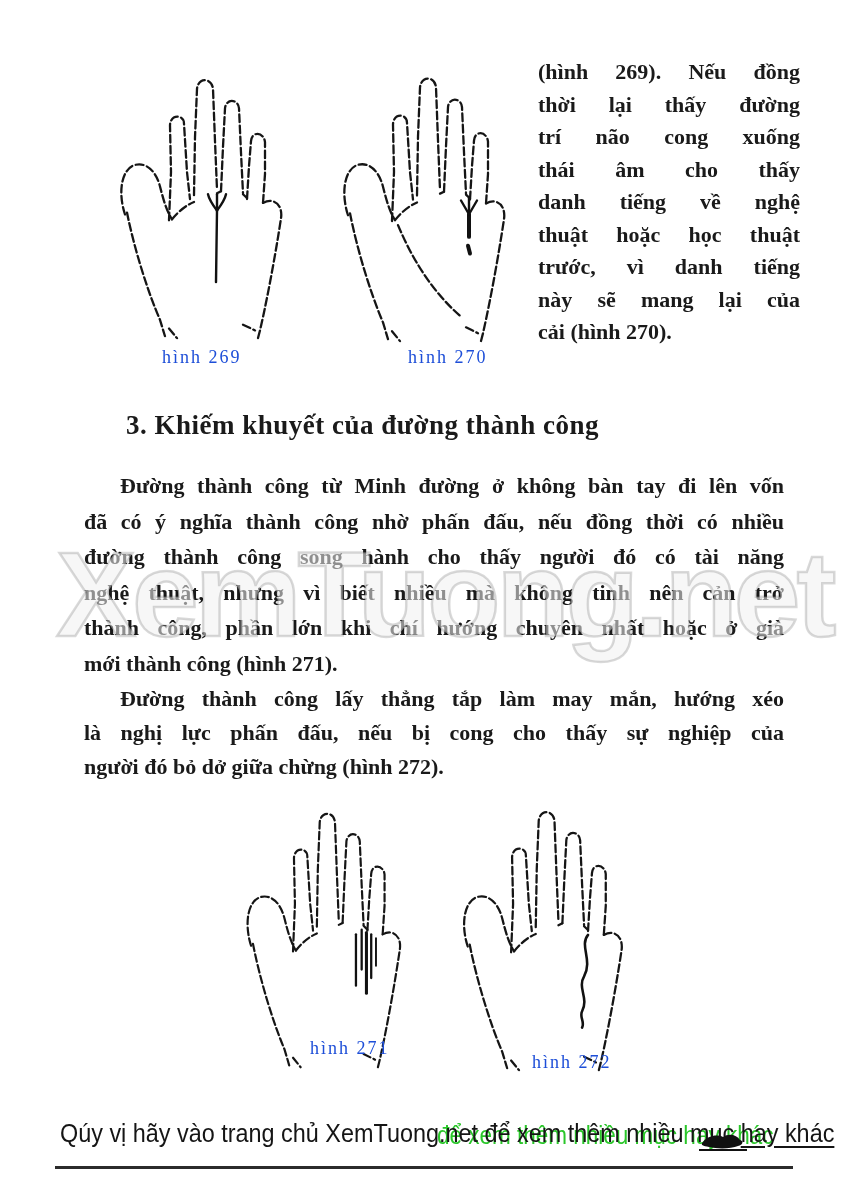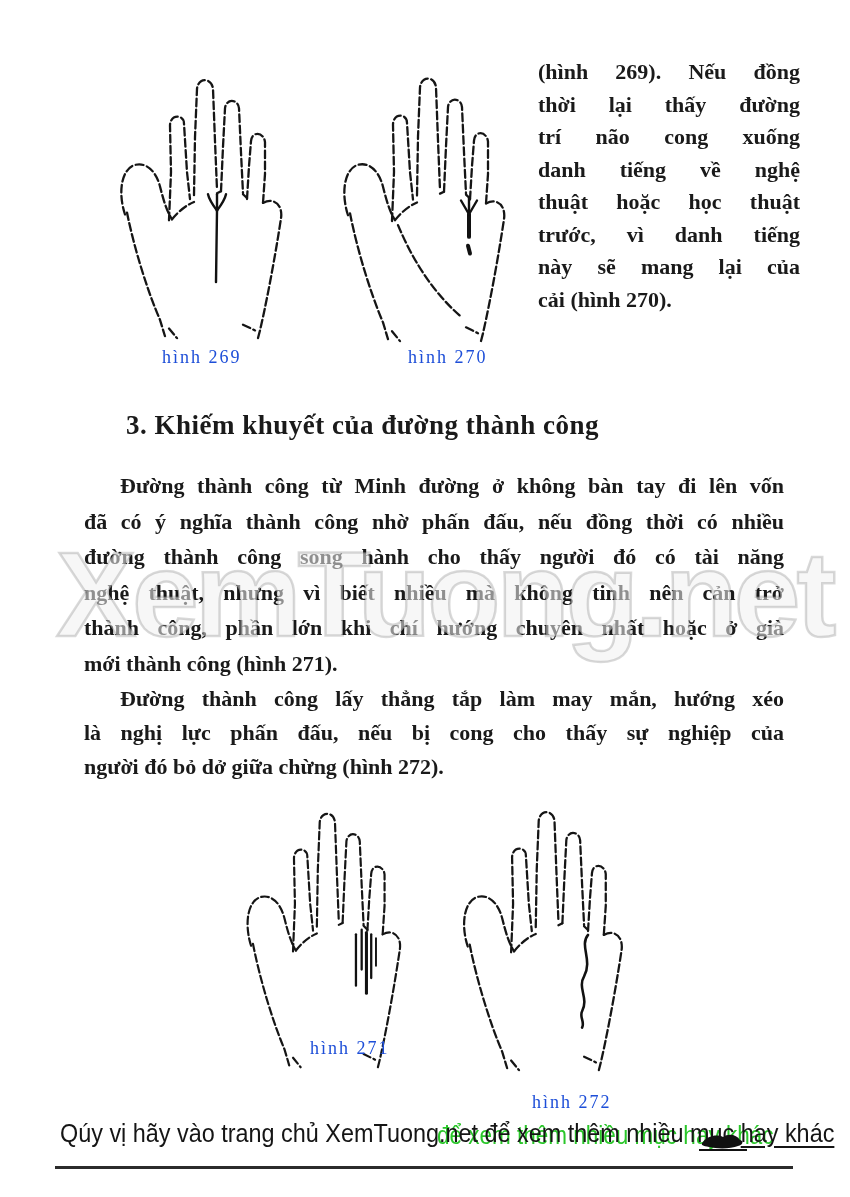--- a/index.html
+++ b/index.html
@@ -121,20 +121,21 @@
   </div>
 
   <div class="caption" style="left:162px;top:347px;">hình 269</div>
   <div class="caption" style="left:408px;top:347px;text-align:right;">hình 270</div>
 
   <div class="rcol">
 
   <div class="line">(hình 269). Nếu đồng</div>
       <div class="line">thời lại thấy đường</div>
       <div class="line">trí não cong xuống</div>
+      <div class="line">thái âm cho thấy</div>
       <div class="line">danh tiếng về nghệ</div>
       <div class="line">thuật hoặc học thuật</div>
       <div class="line">trước, vì danh tiếng</div>
       <div class="line">này sẽ mang lại của</div>
       <div class="line">cải (hình 270).</div>
     </div>
 
   <div class="heading">3. Khiếm khuyết của đường thành công</div>
 
   <div class="para para1">
@@ -194,21 +195,21 @@
         <path d="M112 140 L116 138 M138 141 L142 145"></path>
         <path d="M64 280 L72 290 M138 276 L150 282"></path>
       </g>
       <g fill="none" stroke="#111" stroke-width="2.6" stroke-linecap="round">
         <path d="M142 150 C133 161 147 176 138 193 C131 205 143 215 136 229 C133 235 139 240 136 246"></path>
       </g>
     </svg>
   </div>
 
   <div class="caption" style="left:310px;top:1038px;text-align:right;">hình 271</div>
-  <div class="caption" style="left:532px;top:1092px;">hình 272</div>
+  <div class="caption" style="left:532px;top:1052px;">hình 272</div>
 
   <div class="footer-overlay" style="color:#1fc41f;">để xem thêm nhiều mục hay khác</div>
 
   <div class="footer">
     <span>Qúy vị hãy vào trang chủ XemTuong.net để xem thêm nhiều mục </span><span class="link">hay khác</span>
   </div>
 
   <svg class="ink-smudge" width="52" height="24" viewBox="0 0 52 24">
     <path d="M6 14 C10 8 20 6 26 9 C32 5 40 7 43 12 C47 13 46 17 41 18 C34 21 20 21 12 19 C6 18 3 17 6 14 Z" fill="#111"></path>
     <path d="M2 22 L50 22" stroke="#111" stroke-width="2"></path>

